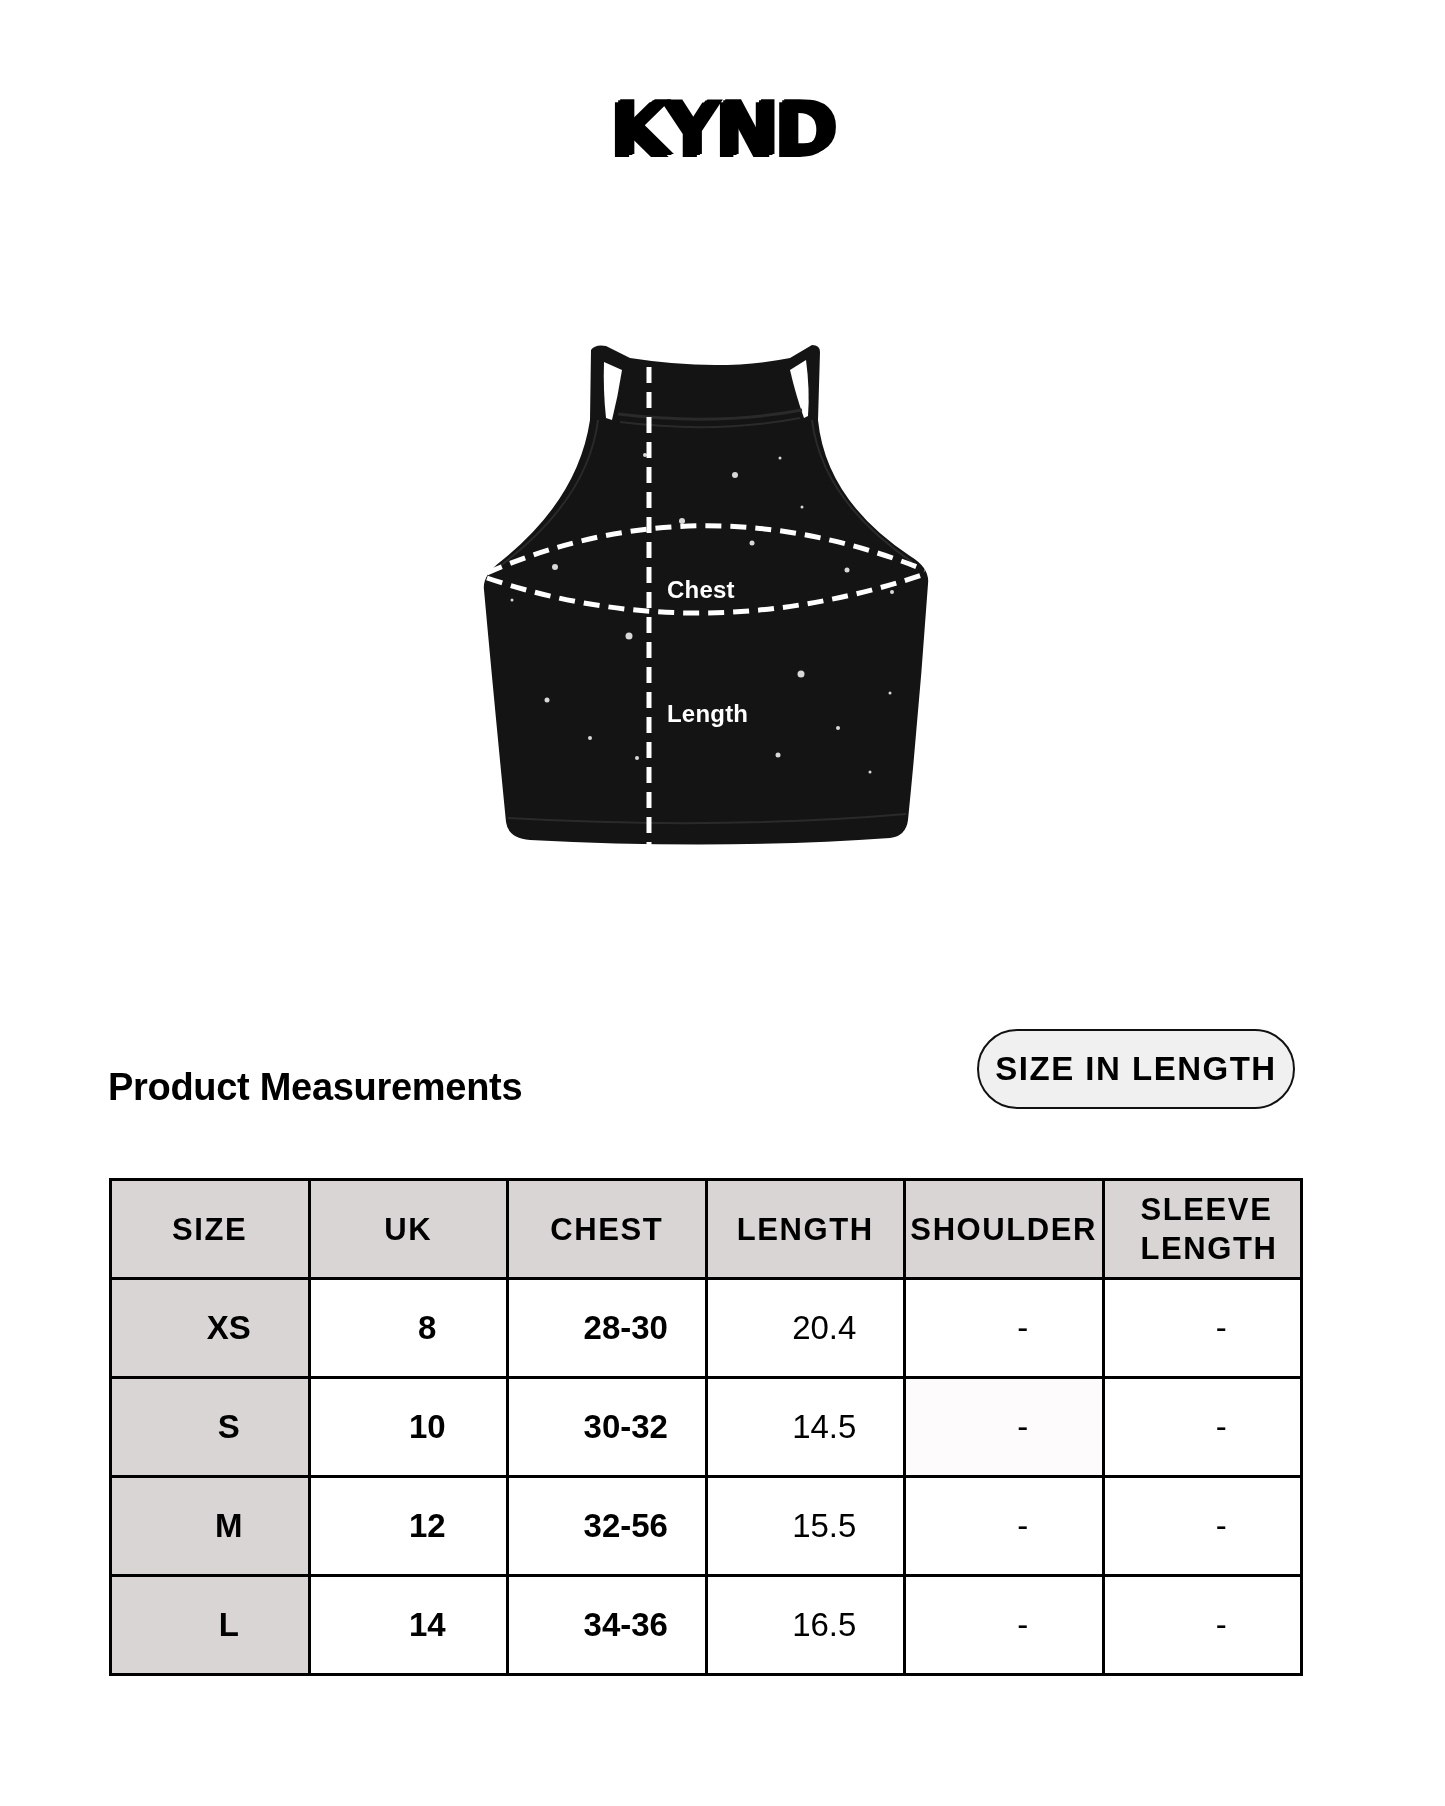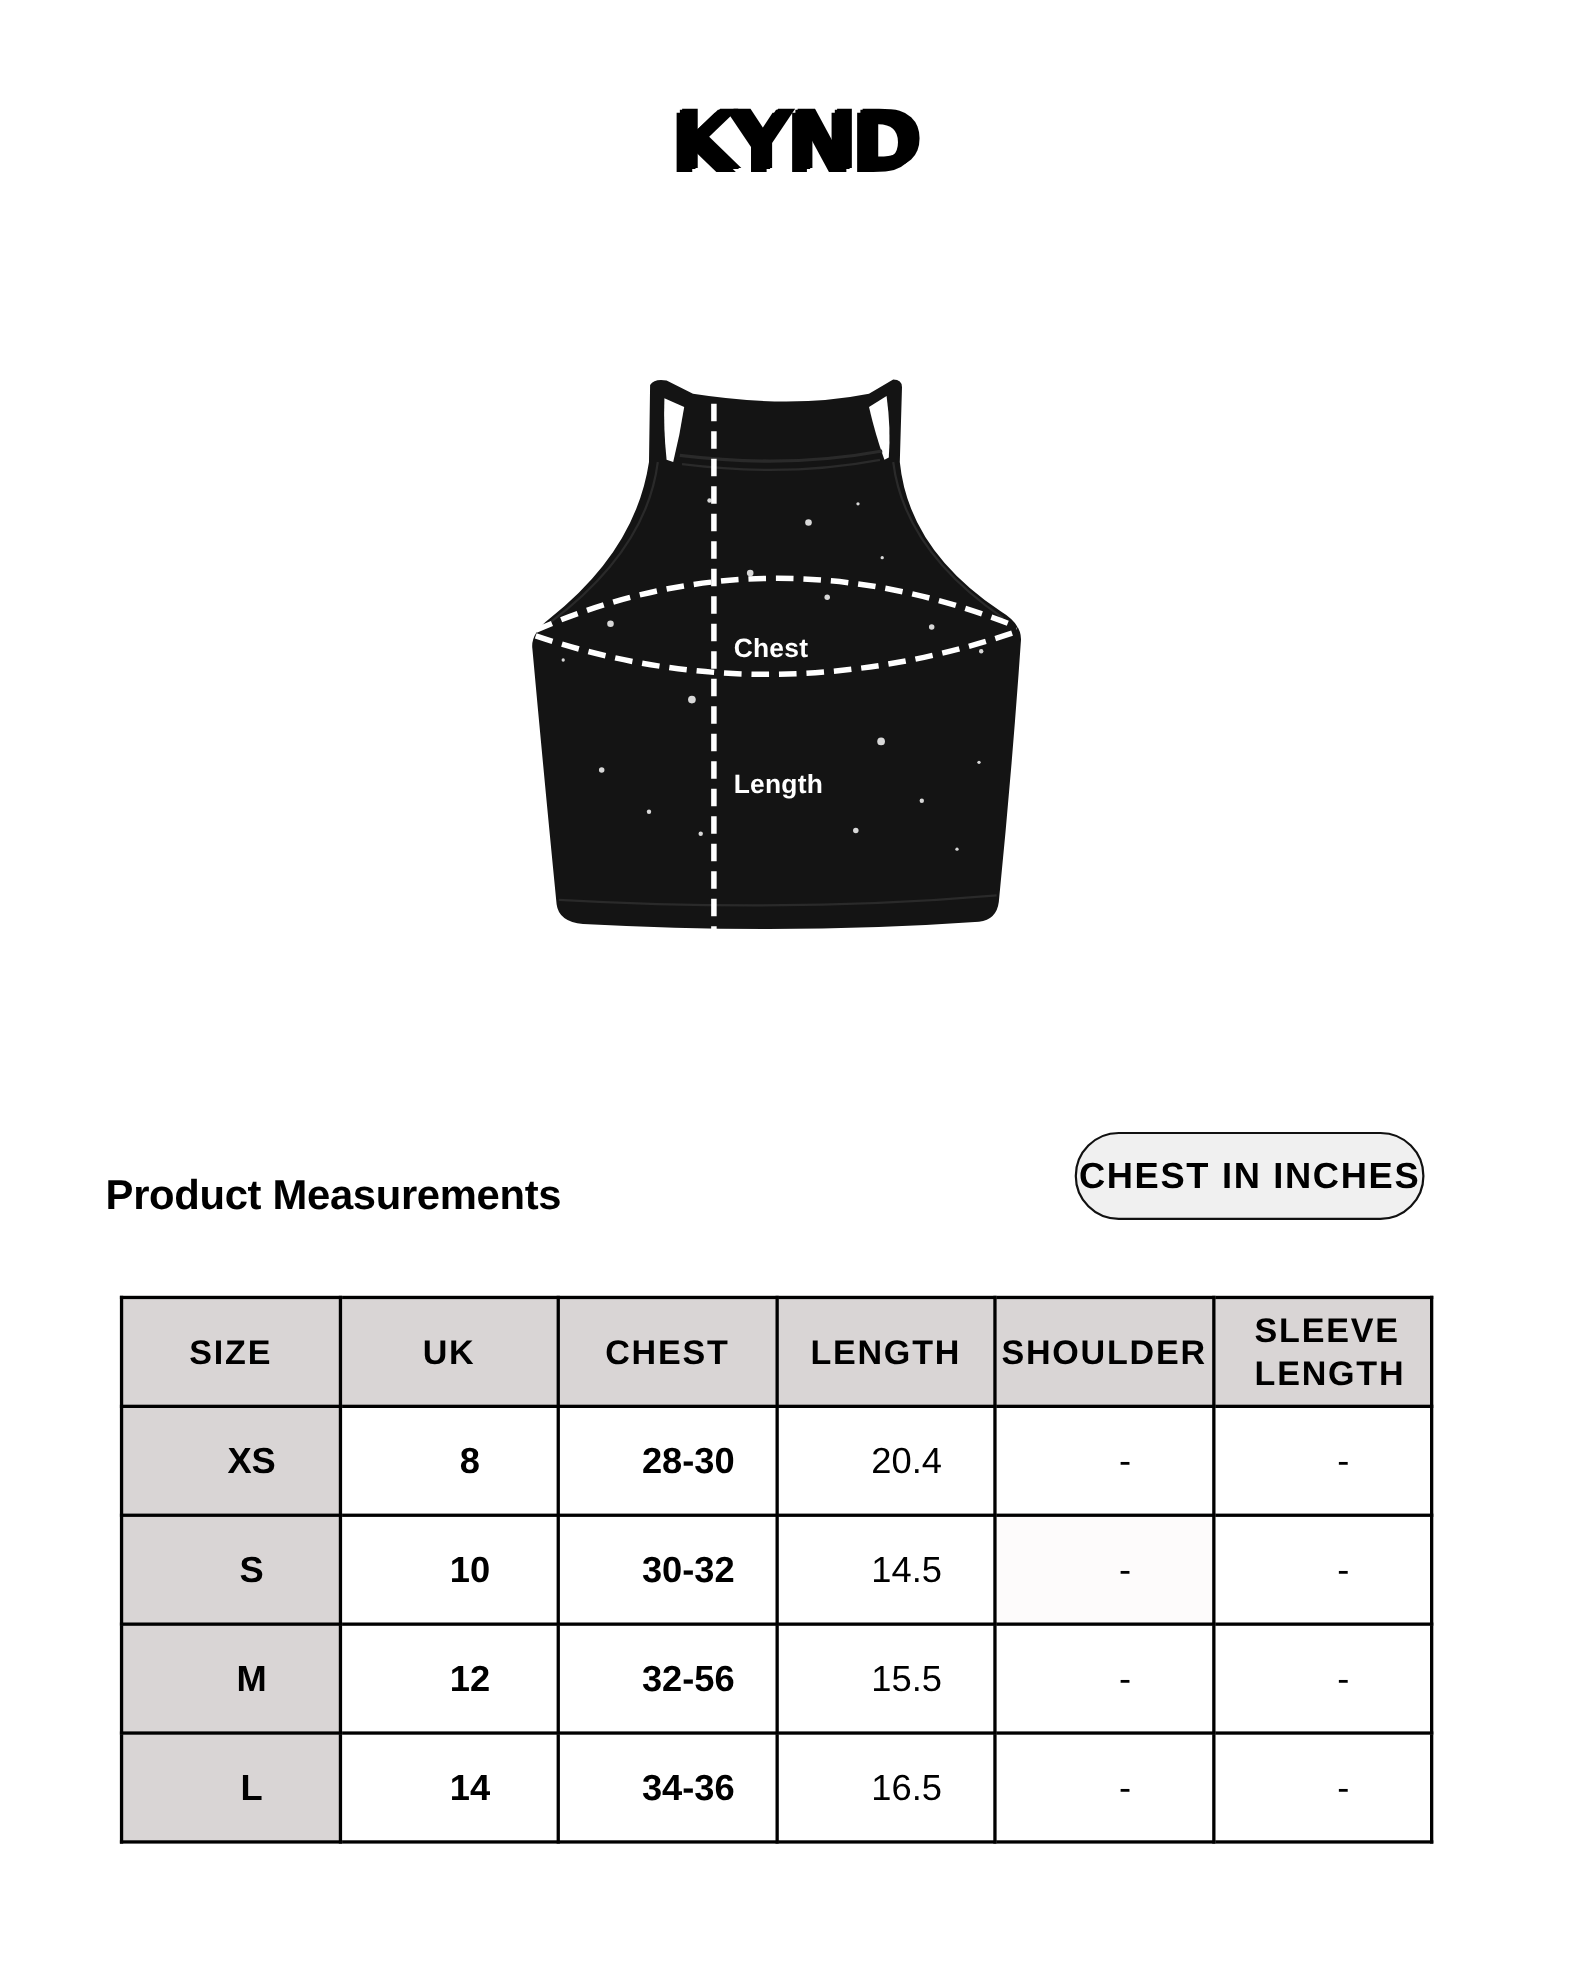--- a/index.html
+++ b/index.html
@@ -7,21 +7,21 @@
          font-family: "Liberation Sans", "DejaVu Sans", sans-serif; color: #000; }
   .logo { position: absolute; left: 0; width: 1445px; top: 86px; text-align: center;
           font-family: "DejaVu Sans", "Liberation Sans", sans-serif; font-weight: 900;
           font-size: 74px; letter-spacing: -4px; line-height: 86px; color: #000;
           transform: scaleX(1.02);
           text-shadow: -3px 2px 0 #000, 2px -1px 0 #000; }
   .garment { position: absolute; left: 470px; top: 330px; width: 480px; height: 530px; }
   .garment svg { display: block; }
   .garment-label { position: absolute; color: #fff; font-weight: 700; font-size: 24px;
                    font-family: "Liberation Sans", sans-serif; letter-spacing: 0.2px; }
-  .section-title { position: absolute; left: 96px; top: 1064px; font-size: 38px;
+  .section-title { position: absolute; left: 108px; top: 1064px; font-size: 38px;
                    font-weight: 700; letter-spacing: -0.3px; line-height: 46px; }
   .unit-pill { position: absolute; left: 977px; top: 1029px; width: 318px; height: 80px;
                box-sizing: border-box; border: 2px solid #111; border-radius: 40px;
                background: #f0f0f0; display: flex; align-items: center; justify-content: center;
                font-weight: 700; font-size: 33px; letter-spacing: 1.5px; }
   table.size-table { position: absolute; left: 109px; top: 1178px; width: 1194px; height: 482px;
                      border-collapse: collapse; table-layout: fixed; border: 3px solid #15803d; }
   table.size-table th, table.size-table td { border: 3px solid #000; text-align: center;
                      vertical-align: middle; height: 96px; padding: 0; }
   table.size-table th { background: #d9d5d5; font-weight: 700; font-size: 31px;
@@ -84,21 +84,21 @@
     <path fill="none" stroke="#ffffff" stroke-width="5" stroke-dasharray="16,9" d="M487,578 Q700,650 925,574"></path>
 
     <line x1="649" y1="367" x2="649" y2="846" stroke="#ffffff" stroke-width="5" stroke-dasharray="16,9"></line>
   </svg>
   <span class="garment-label" style="left:197px; top:246px;">Chest</span>
   <span class="garment-label" style="left:197px; top:370px;">Length</span>
 </div>
 
 <div class="section-title">Product Measurements</div>
 
-<div class="unit-pill">CHEST IN INCHES</div>
+<div class="unit-pill">SIZE IN LENGTH</div>
 
 <table class="size-table">
   <thead>
     <tr>
       <th>SIZE</th>
       <th>UK</th>
       <th>CHEST</th>
       <th>LENGTH</th>
       <th>SHOULDER</th>
       <th style="padding:0 36px;">SLEEVE LENGTH</th>

